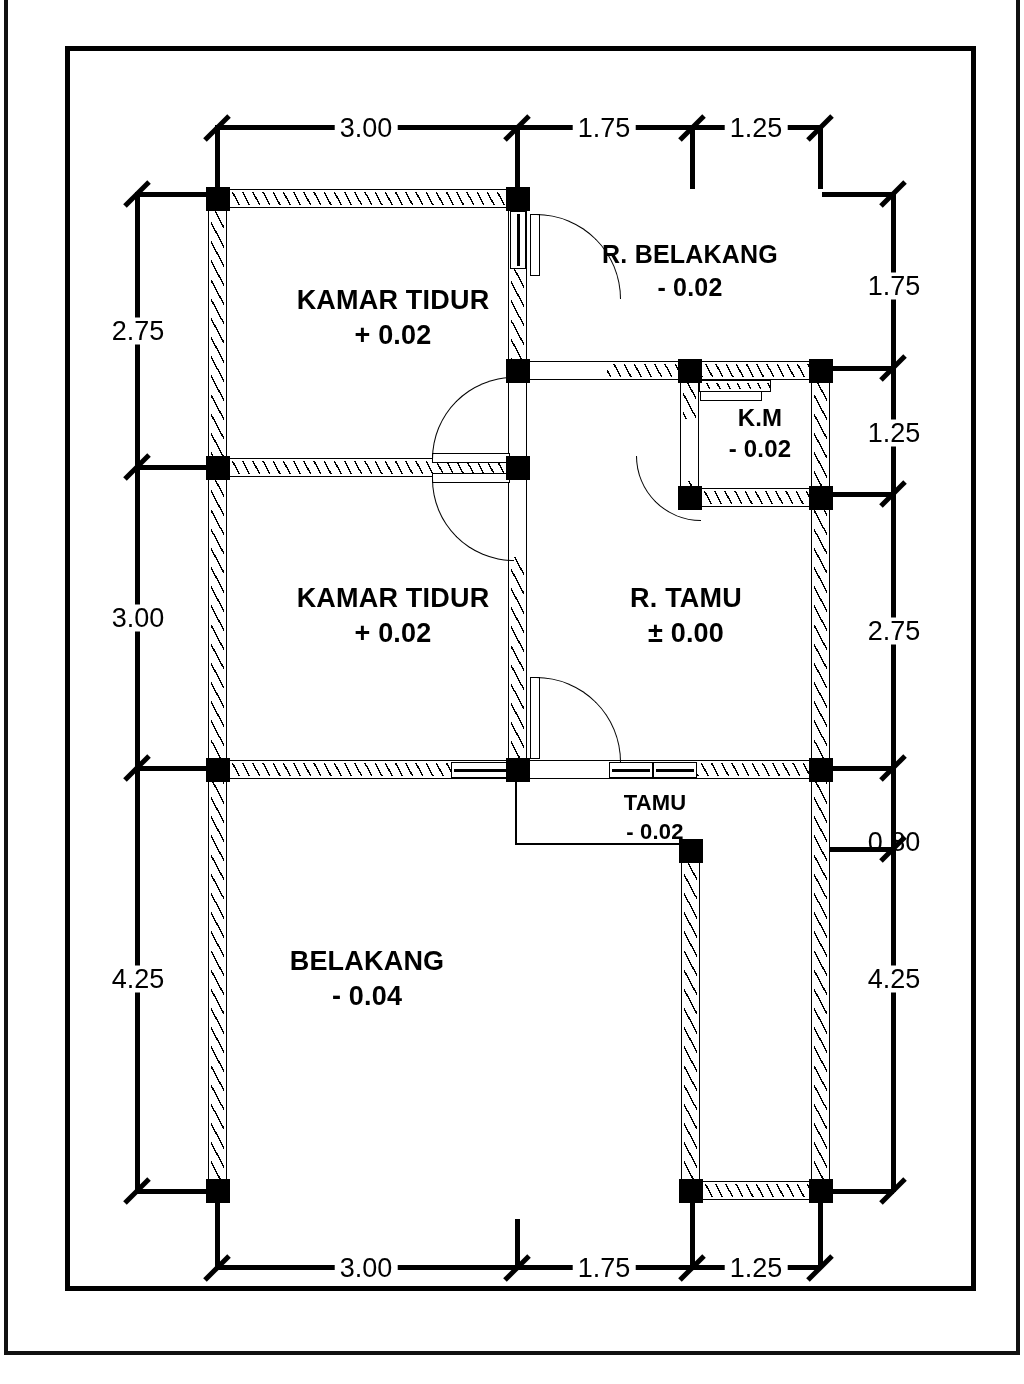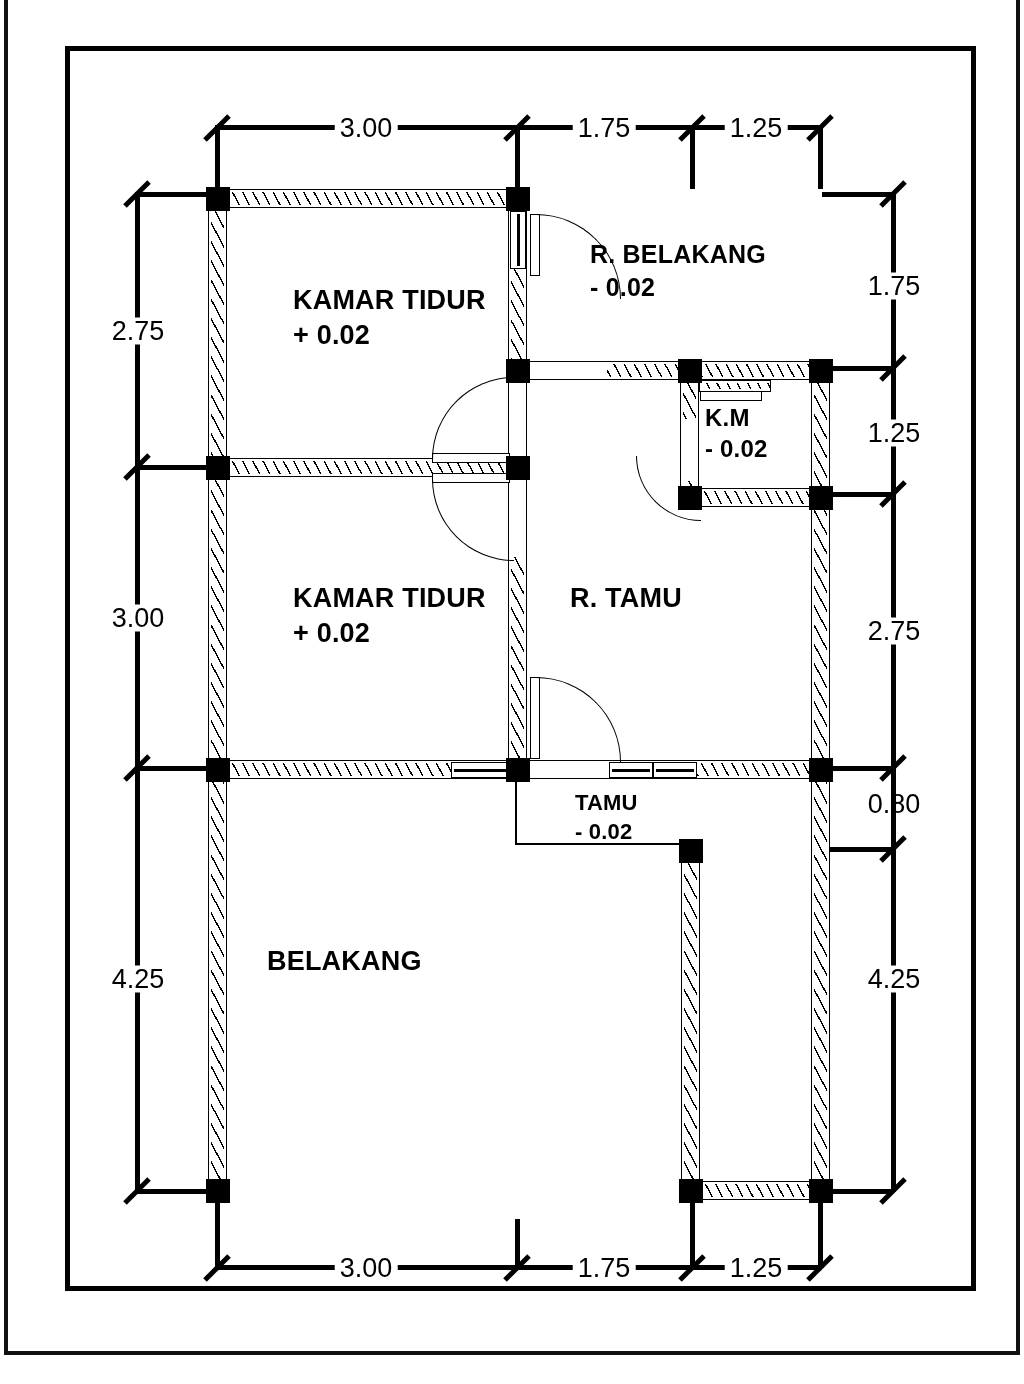--- a/index.html
+++ b/index.html
@@ -137,20 +137,21 @@
   }
   
   .thinline {
     position: absolute;
     background: #000000;
   }
 
   
   .room-label {
     position: absolute;
+    text-align: center;
     font-weight: bold;
     color: #000000;
     line-height: 1.30;
     white-space: nowrap;
     letter-spacing: 0.2px;
   }
   .room-label .name { display: block; }
   .room-label .elev { display: block; }
 
   
@@ -241,21 +242,21 @@
     <div class="tick" style="left:893px; top:165px;"></div>
     <div class="tick" style="left:893px; top:339px;"></div>
     <div class="tick" style="left:893px; top:465px;"></div>
     <div class="tick" style="left:893px; top:739px;"></div>
     <div class="tick" style="left:893px; top:820px;"></div>
     <div class="tick" style="left:893px; top:1162px;"></div>
 
     <div class="dim-text v" style="left:894px; top:257px;">1.75</div>
     <div class="dim-text v" style="left:894px; top:404px;">1.25</div>
     <div class="dim-text v" style="left:894px; top:602px;">2.75</div>
-    <div class="dim-text v" style="left:894px; top:775px; background:transparent;">0.80</div>
+    <div class="dim-text v" style="left:894px; top:813px; background:transparent;">0.80</div>
     <div class="dim-text v" style="left:894px; top:950px;">4.25</div>
 
     <div class="ext-line v" style="left:215px; top:1165px; height:72px;"></div>
     <div class="ext-line v" style="left:515px; top:1190px; height:47px;"></div>
     <div class="ext-line v" style="left:690px; top:1165px; height:72px;"></div>
     <div class="ext-line v" style="left:818px; top:1165px; height:72px;"></div>
 
     <div class="dim-line h" style="left:215px; top:1236px; width:605px;"></div>
 
     <div class="tick" style="left:217px; top:1239px;"></div>
@@ -367,27 +368,29 @@
     <div class="room-label" style="left:705px; top:373px; width:110px; font-size:24px;">
       <span class="name">K.M</span>
       <span class="elev">- 0.02</span>
     </div>
 
     <div class="room-label" style="left:293px; top:552px; width:200px; font-size:27px;">
       <span class="name">KAMAR TIDUR</span>
       <span class="elev">+ 0.02</span>
     </div>
 
-    <div class="room-label" style="left:570px; top:552px; width:200px; font-size:27px;">
+    <div class="room-label" style="left:586px; top:552px; width:200px; font-size:27px;">
       <span class="name">R. TAMU</span>
+      <span class="elev">± 0.00</span>
     </div>
 
     <div class="room-label" style="left:575px; top:760px; width:160px; font-size:22px;">
       <span class="name">TAMU</span>
       <span class="elev">- 0.02</span>
     </div>
 
     <div class="room-label" style="left:267px; top:915px; width:200px; font-size:27px;">
       <span class="name">BELAKANG</span>
+      <span class="elev">- 0.04</span>
     </div>
 
   </div>
 </div>
 
 </body></html>

